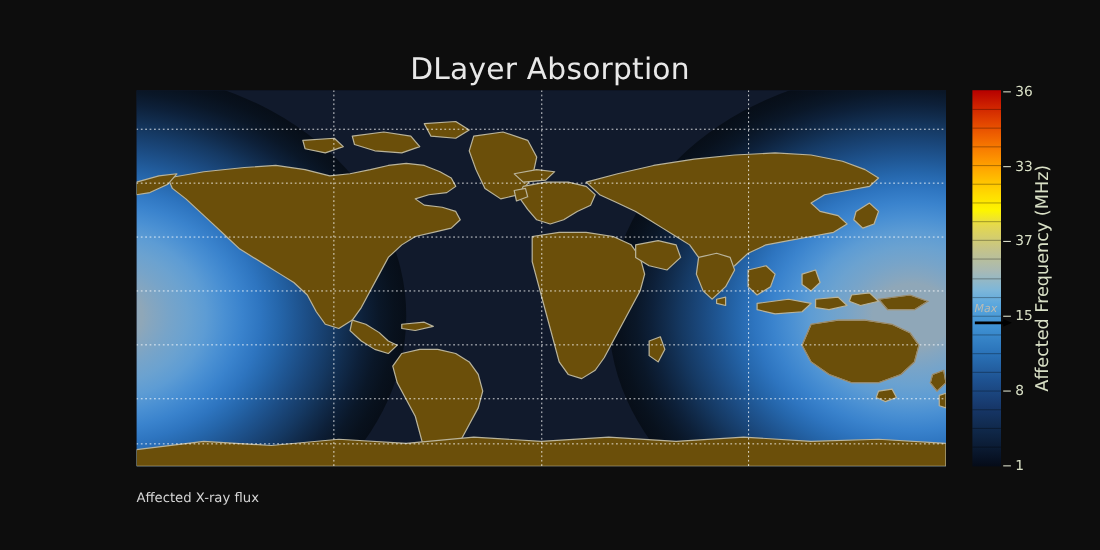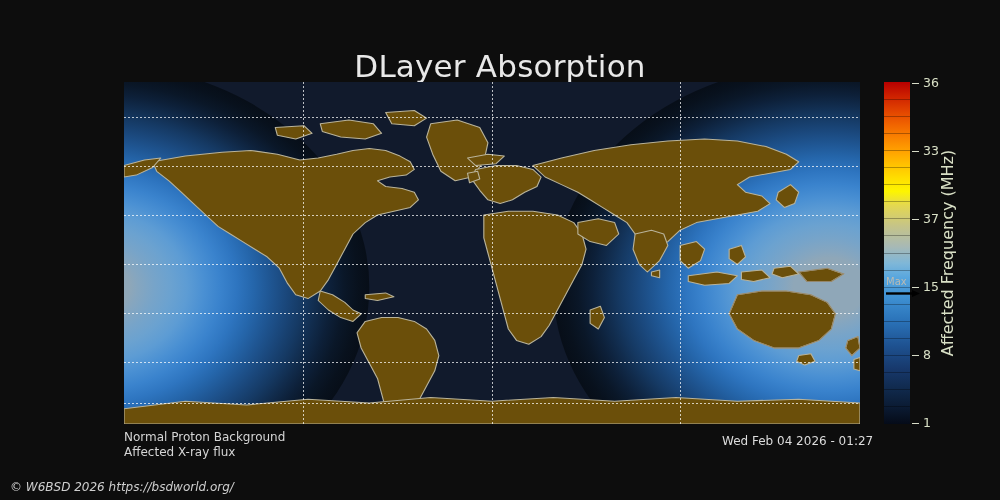--- a/index.html
+++ b/index.html
@@ -15,21 +15,21 @@
     background: #0d0d0d;
   }
 
   
   #title {
     position: absolute;
     left: 0; top: 48px;
     width: 1000px;
     text-align: center;
     color: #e8e8e8;
-    font-size: 31px;
+    font-size: 27px;
     font-weight: 400;
     letter-spacing: 0.2px;
   }
 
   
   #map {
     position: absolute;
     left: 124px; top: 82px;
     width: 736px; height: 342px;
     overflow: hidden;
@@ -98,21 +98,21 @@
     position:absolute; left:935px; top:82px;
     width:342px; height:26px;
     transform-origin: 0 0;
     transform: rotate(-90deg) translateX(-342px);
     text-align:center;
     color:#d9e0c6; font-size:16px;
     line-height:26px;
   }
 
   
-  #maxmark { position:absolute; left:0px; top:196px; width:70px; height:24px; }
+  #maxmark { position:absolute; left:0px; top:196px; width:70px; height:24px;font-style:italic; }
   #maxmark .mlabel {
     position:absolute; left:2px; top:-2px;
     color:#b9bbb4; font-size:10px;
   }
   #maxmark .marrow {
     position:absolute; left:2px; top:12px; width:34px; height:7px;
   }
 
   
   .cap {
@@ -328,18 +328,15 @@
       <div class="mlabel">Max</div>
       <svg class="marrow" viewBox="0 0 34 7">
         <path d="M0,3.5 L27,3.5" stroke="#000000" stroke-width="2.4" fill="none"></path>
         <path d="M26,0 L34,3.5 L26,7 Z" fill="#000000"></path>
       </svg>
     </div>
   </div>
 
   <div id="cbar-title">Affected Frequency (MHz)</div>
 
-  <div class="cap" id="cap1">Normal Proton Background</div>
   <div class="cap" id="cap2">Affected X-ray flux</div>
-  <div id="stamp">Wed Feb 04 2026 - 01:27</div>
-  <div id="footer">© W6BSD 2026 https://bsdworld.org/</div>
 
 </div>
 
 </body></html>

